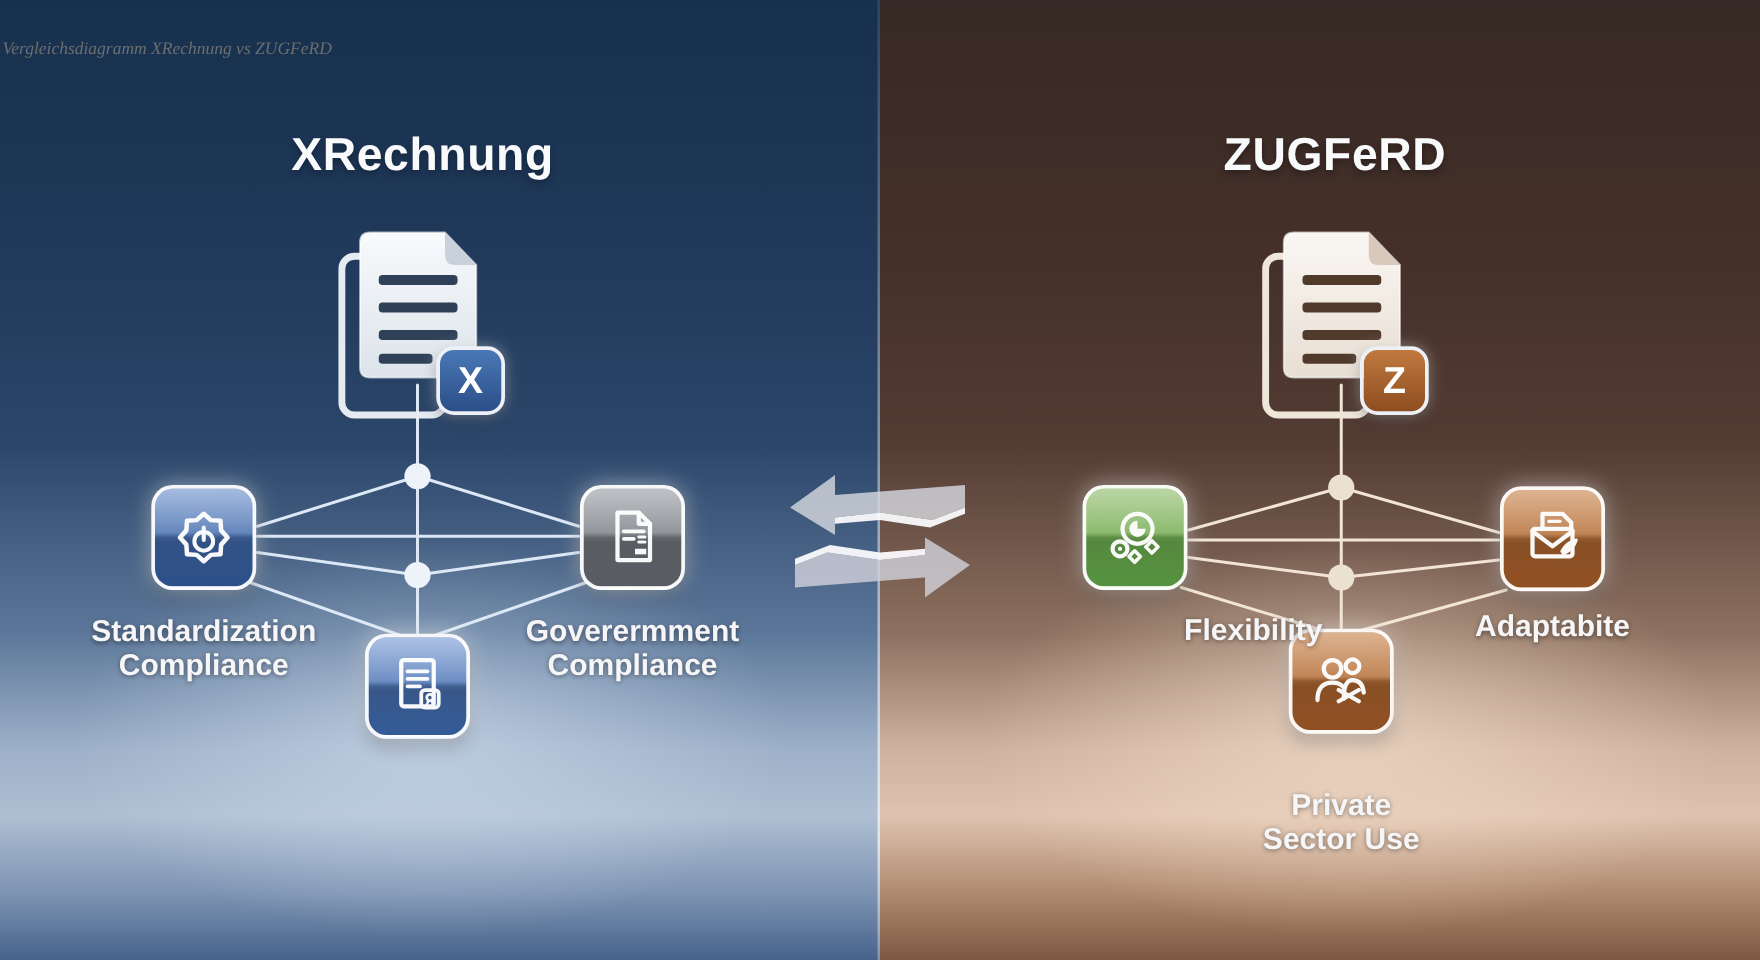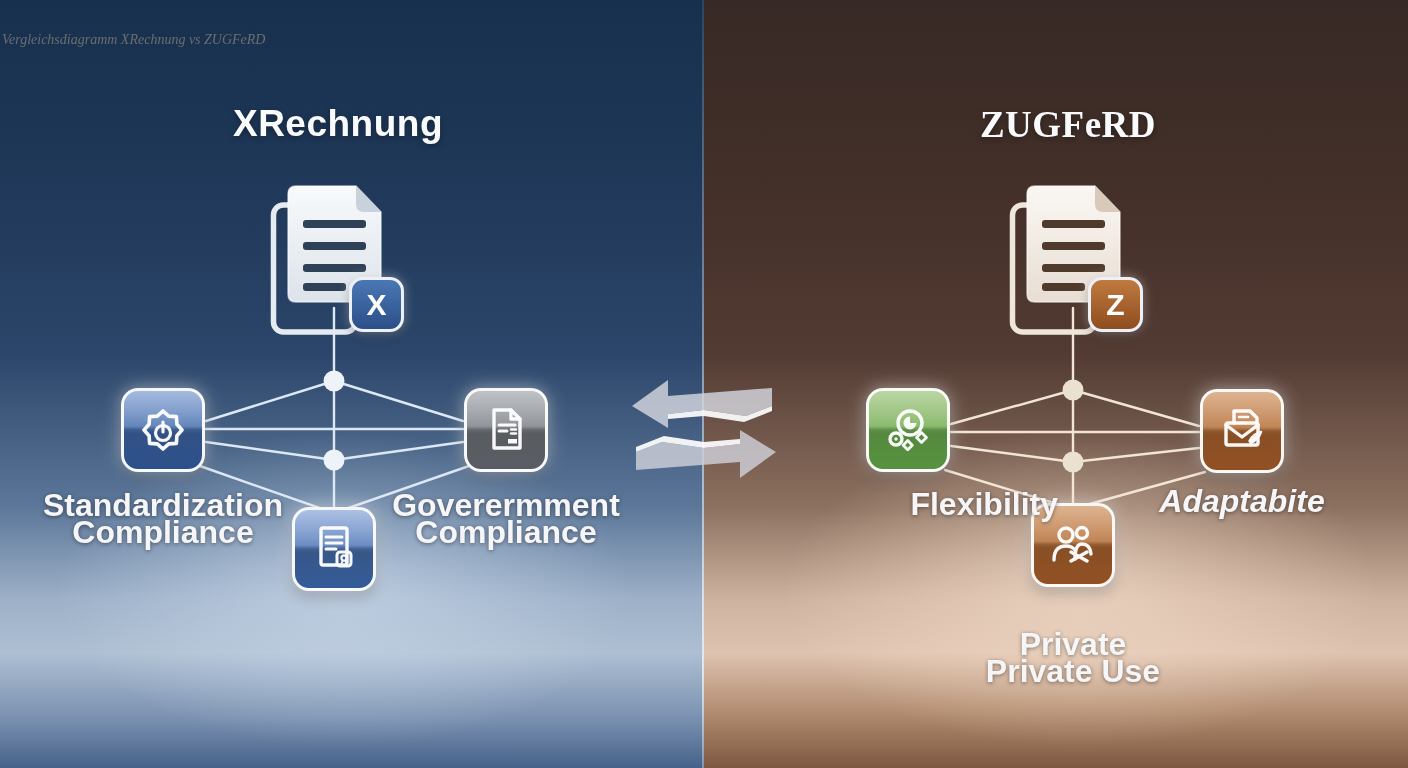--- a/index.html
+++ b/index.html
@@ -23,29 +23,29 @@
   #divider{position:absolute;left:702px;top:0;width:2px;height:768px;
      background:linear-gradient(180deg,rgba(255,255,255,.10),rgba(255,255,255,.45) 50%,
      rgba(255,255,255,.65) 88%,rgba(255,255,255,.30));}
 
   #caption{position:absolute;left:2px;top:32px;
      font:italic 14px "Liberation Serif",serif;color:#737373;opacity:.92;}
 
   .panel-title{position:absolute;top:103px;width:480px;text-align:center;
      font-size:37px;font-weight:bold;color:#f8fafc;letter-spacing:.5px;
      text-shadow:0 2px 6px rgba(0,0,0,.35);}
-  #title-left{left:98px;} #title-right{left:828px;font-family:Liberation Serif, serif;}
+  #title-left{left:98px;} #title-right{left:828px;}
 
   .feature-label{position:absolute;width:300px;text-align:center;color:#f6f6f8;
-     font-size:32px;line-height:27px;font-weight:bold;
+     font-size:24px;line-height:27px;font-weight:bold;
      text-shadow:0 1px 4px rgba(0,0,0,.45);}
   #label-std{left:13px;top:492px;}
   #label-gov{left:356px;top:492px;text-align:center;}
   #label-flex{left:758px;top:491px;text-align:right;}
-  #label-adapt{left:1092px;top:488px;font-style:italic;}
+  #label-adapt{left:1092px;top:488px;}
   #label-priv{left:923px;top:631px;}
 
   #net-overlay{position:absolute;left:0;top:0;pointer-events:none;}
 
   .tile{position:absolute;width:84px;height:84px;box-sizing:border-box;
      border-radius:17px;border:3px solid rgba(255,255,255,.95);
      box-shadow:0 0 18px rgba(255,255,255,.5),0 6px 14px rgba(0,0,0,.28);
      display:flex;align-items:center;justify-content:center;}
   .tile::after{content:"";position:absolute;inset:0;border-radius:13px;
      background:linear-gradient(180deg,rgba(255,255,255,.30) 0%,rgba(255,255,255,.10) 45%,
@@ -249,16 +249,16 @@
     <span style="display:block">Compliance</span>
   </div>
   <div class="feature-label" id="label-flex">
     <span style="display:block">Flexibility</span>
   </div>
   <div class="feature-label" id="label-adapt">
     <span style="display:block">Adaptabite</span>
   </div>
   <div class="feature-label" id="label-priv">
     <span style="display:block">Private</span>
-    <span style="display:block">Private Use</span>
+    <span style="display:block">Sector Use</span>
   </div>
 
 </div>
 
 </body></html>

